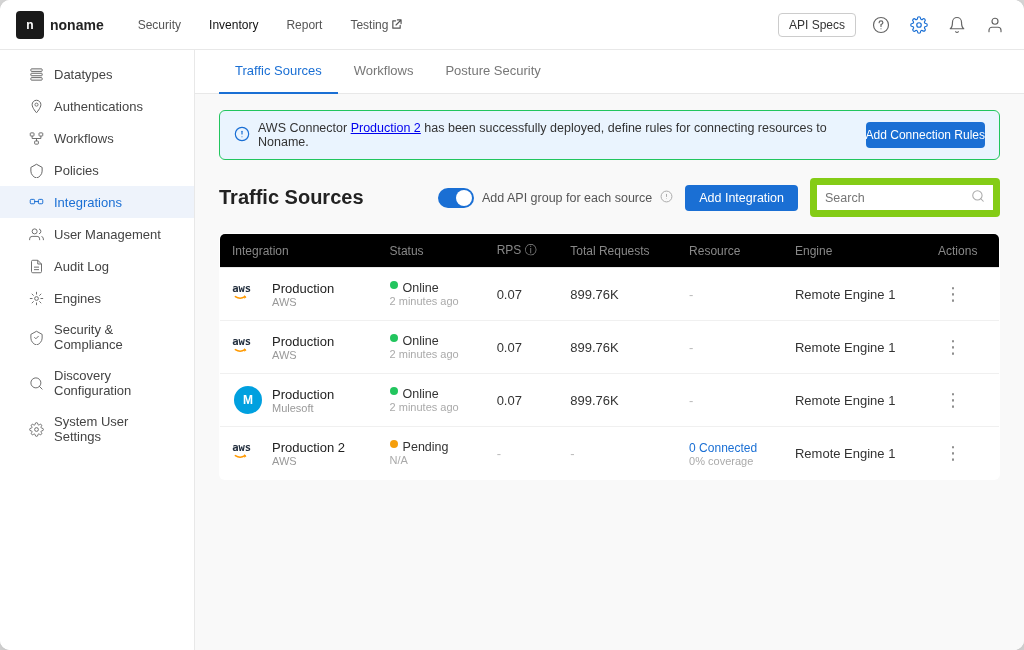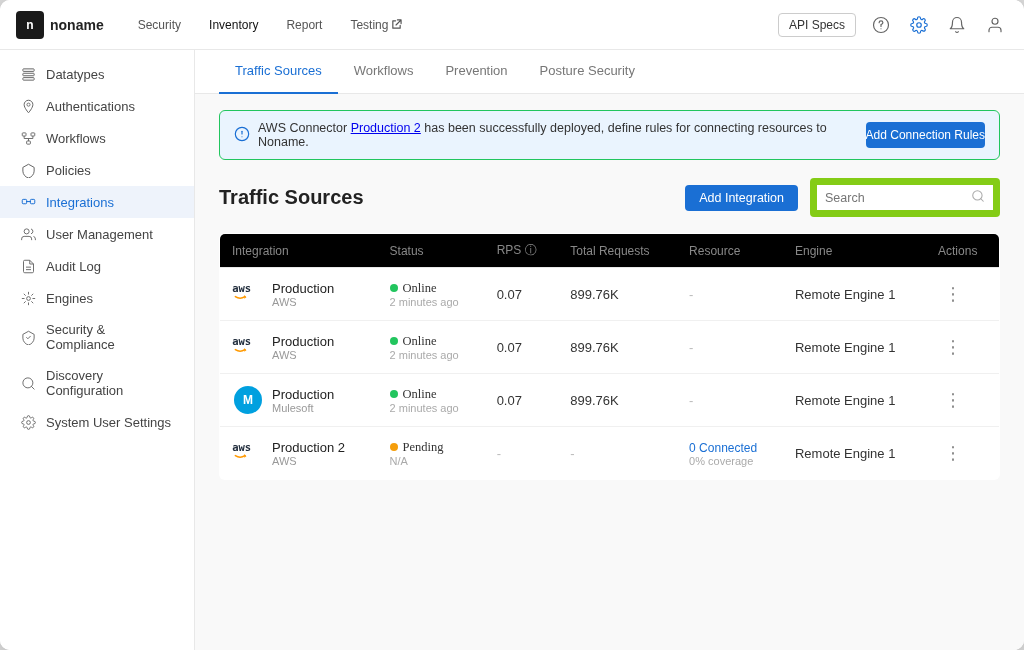--- a/index.html
+++ b/index.html
@@ -13,21 +13,21 @@
     .nav-item { font-size: 12px; color: #555; cursor: pointer; padding: 4px 2px; }
     .nav-item.active { color: #111; font-weight: 500; }
     .nav-item-ext { display: flex; align-items: center; gap: 3px; }
     .topnav-right { margin-left: auto; display: flex; align-items: center; gap: 12px; }
     .api-specs-btn { border: 1px solid #ccc; border-radius: 4px; padding: 4px 10px; font-size: 12px; color: #333; background: #fff; cursor: pointer; }
     .icon-btn { width: 26px; height: 26px; display: flex; align-items: center; justify-content: center; color: #555; cursor: pointer; font-size: 16px; }
     
     .main { display: flex; flex: 1; overflow: hidden; }
     
     .sidebar { width: 195px; background: #fff; border-right: 1px solid #e8e8e8; padding: 8px 0; flex-shrink: 0; overflow-y: auto; }
-    .sidebar-item { display: flex; align-items: center; gap: 10px; padding: 8px 20px; color: #444; cursor: pointer; font-size: 13px; }
+    .sidebar-item { display: flex; align-items: center; gap: 10px; padding: 8px 28px; color: #444; cursor: pointer; font-size: 13px; }
     .sidebar-item.active { background: #eef3fb; color: #1a6fd4; }
     .sidebar-icon { width: 16px; height: 16px; display: flex; align-items: center; justify-content: center; flex-shrink: 0; }
     
     .content { flex: 1; display: flex; flex-direction: column; overflow: hidden; background: #f9f9f9; }
     
     .tabs { background: #fff; border-bottom: 1px solid #e8e8e8; display: flex; align-items: center; padding: 0 24px; height: 44px; flex-shrink: 0; }
     .tab { padding: 0 16px; height: 44px; display: flex; align-items: center; font-size: 13px; color: #777; cursor: pointer; border-bottom: 2px solid transparent; }
     .tab.active { color: #1a6fd4; border-bottom: 2px solid #1a6fd4; font-weight: 500; }
     
     .inner { padding: 16px 24px; flex: 1; overflow-y: auto; }
@@ -49,21 +49,21 @@
     .search-icon { color: #aaa; font-size: 14px; }
     
     .table { width: 100%; border-collapse: collapse; background: #fff; border-radius: 6px; overflow: hidden; border: 1px solid #e8e8e8; }
     .table th { text-align: left; padding: 8px 12px; font-size: 12px; color: #888; font-weight: 500; border-bottom: 1px solid #e8e8e8; background: #000000; }
     .table td { padding: 10px 12px; font-size: 13px; color: #333; border-bottom: 1px solid #f0f0f0; vertical-align: middle; }
     .table tr:last-child td { border-bottom: none; }
     .integration-cell { display: flex; align-items: center; gap: 8px; }
     .integration-logo { width: 32px; height: 32px; display: flex; align-items: center; justify-content: center; flex-shrink: 0; }
     .integration-info .name { font-weight: 500; font-size: 13px; color: #222; }
     .integration-info .type { font-size: 11px; color: #999; }
-    .status-online { display: flex; align-items: center; gap: 5px; color: #333; font-size: 12.5px; font-family: Liberation Serif, serif; }
+    .status-online { display: flex; gap: 5px; color: #333; font-size: 12.5px; }
     .dot-online { width: 8px; height: 8px; background: #22c55e; border-radius: 50%; }
     .dot-pending { width: 8px; height: 8px; background: #f59e0b; border-radius: 50%; }
     .time-ago { font-size: 11px; color: #aaa; }
     .resource-link { color: #1a6fd4; font-size: 12px; text-decoration: none; }
     .resource-sub { font-size: 11px; color: #aaa; }
     .more-btn { background: none; border: none; cursor: pointer; font-size: 18px; color: #888; padding: 2px 6px; }
     .dash { color: #bbb; }
     
     .mulesoft-logo { width: 28px; height: 28px; background: #00a0df; border-radius: 50%; display: flex; align-items: center; justify-content: center; color: #fff; font-size: 12px; font-weight: bold; }
   </style>
@@ -225,21 +225,20 @@
         </span>
         <span>System User Settings</span>
       </div>
     </div>
 
     <div class="content">
 
       <div class="tabs">
         <div class="tab active">Traffic Sources</div>
         <div class="tab">Workflows</div>
-        <div class="tab">Prevention</div>
         <div class="tab">Posture Security</div>
       </div>
 
       <div class="inner">
 
         <div class="alert-banner">
           <div class="alert-left">
             <span class="alert-icon">
               <svg width="16" height="16" viewBox="0 0 24 24" fill="none">
                   <circle cx="12" cy="12" r="10" stroke="#1a6fd4" stroke-width="1.8"></circle>
@@ -249,20 +248,33 @@
             </span>
             <span>
               <span>AWS Connector </span><a href="#">Production 2</a><span> has been successfully deployed, define rules for connecting resources to Noname.</span>
             </span>
           </div>
           <button class="alert-btn">Add Connection Rules</button>
         </div>
 
         <div class="section-header">
           <span class="section-title">Traffic Sources</span>
+          <div class="toggle-area">
+            <div class="toggle">
+              <div class="toggle-knob"></div>
+            </div>
+            <span>Add API group for each source</span>
+            <span class="info-icon">
+              <svg width="13" height="13" viewBox="0 0 24 24" fill="none">
+                  <circle cx="12" cy="12" r="10" stroke="#aaa" stroke-width="1.8"></circle>
+                  <line x1="12" y1="8" x2="12" y2="12" stroke="#aaa" stroke-width="1.8" stroke-linecap="round"></line>
+                  <circle cx="12" cy="16" r="0.8" fill="#aaa"></circle>
+                </svg>
+            </span>
+          </div>
           <button class="add-integration-btn">Add Integration</button>
           <div class="search-box">
             <input class="search-input" type="text" placeholder="Search" style="">
             <span class="search-icon">
               <svg width="14" height="14" viewBox="0 0 24 24" fill="none">
                   <circle cx="11" cy="11" r="8" stroke="#aaa" stroke-width="1.8"></circle>
                   <path d="M21 21l-4.35-4.35" stroke="#aaa" stroke-width="1.8" stroke-linecap="round"></path>
                 </svg>
             </span>
           </div>

